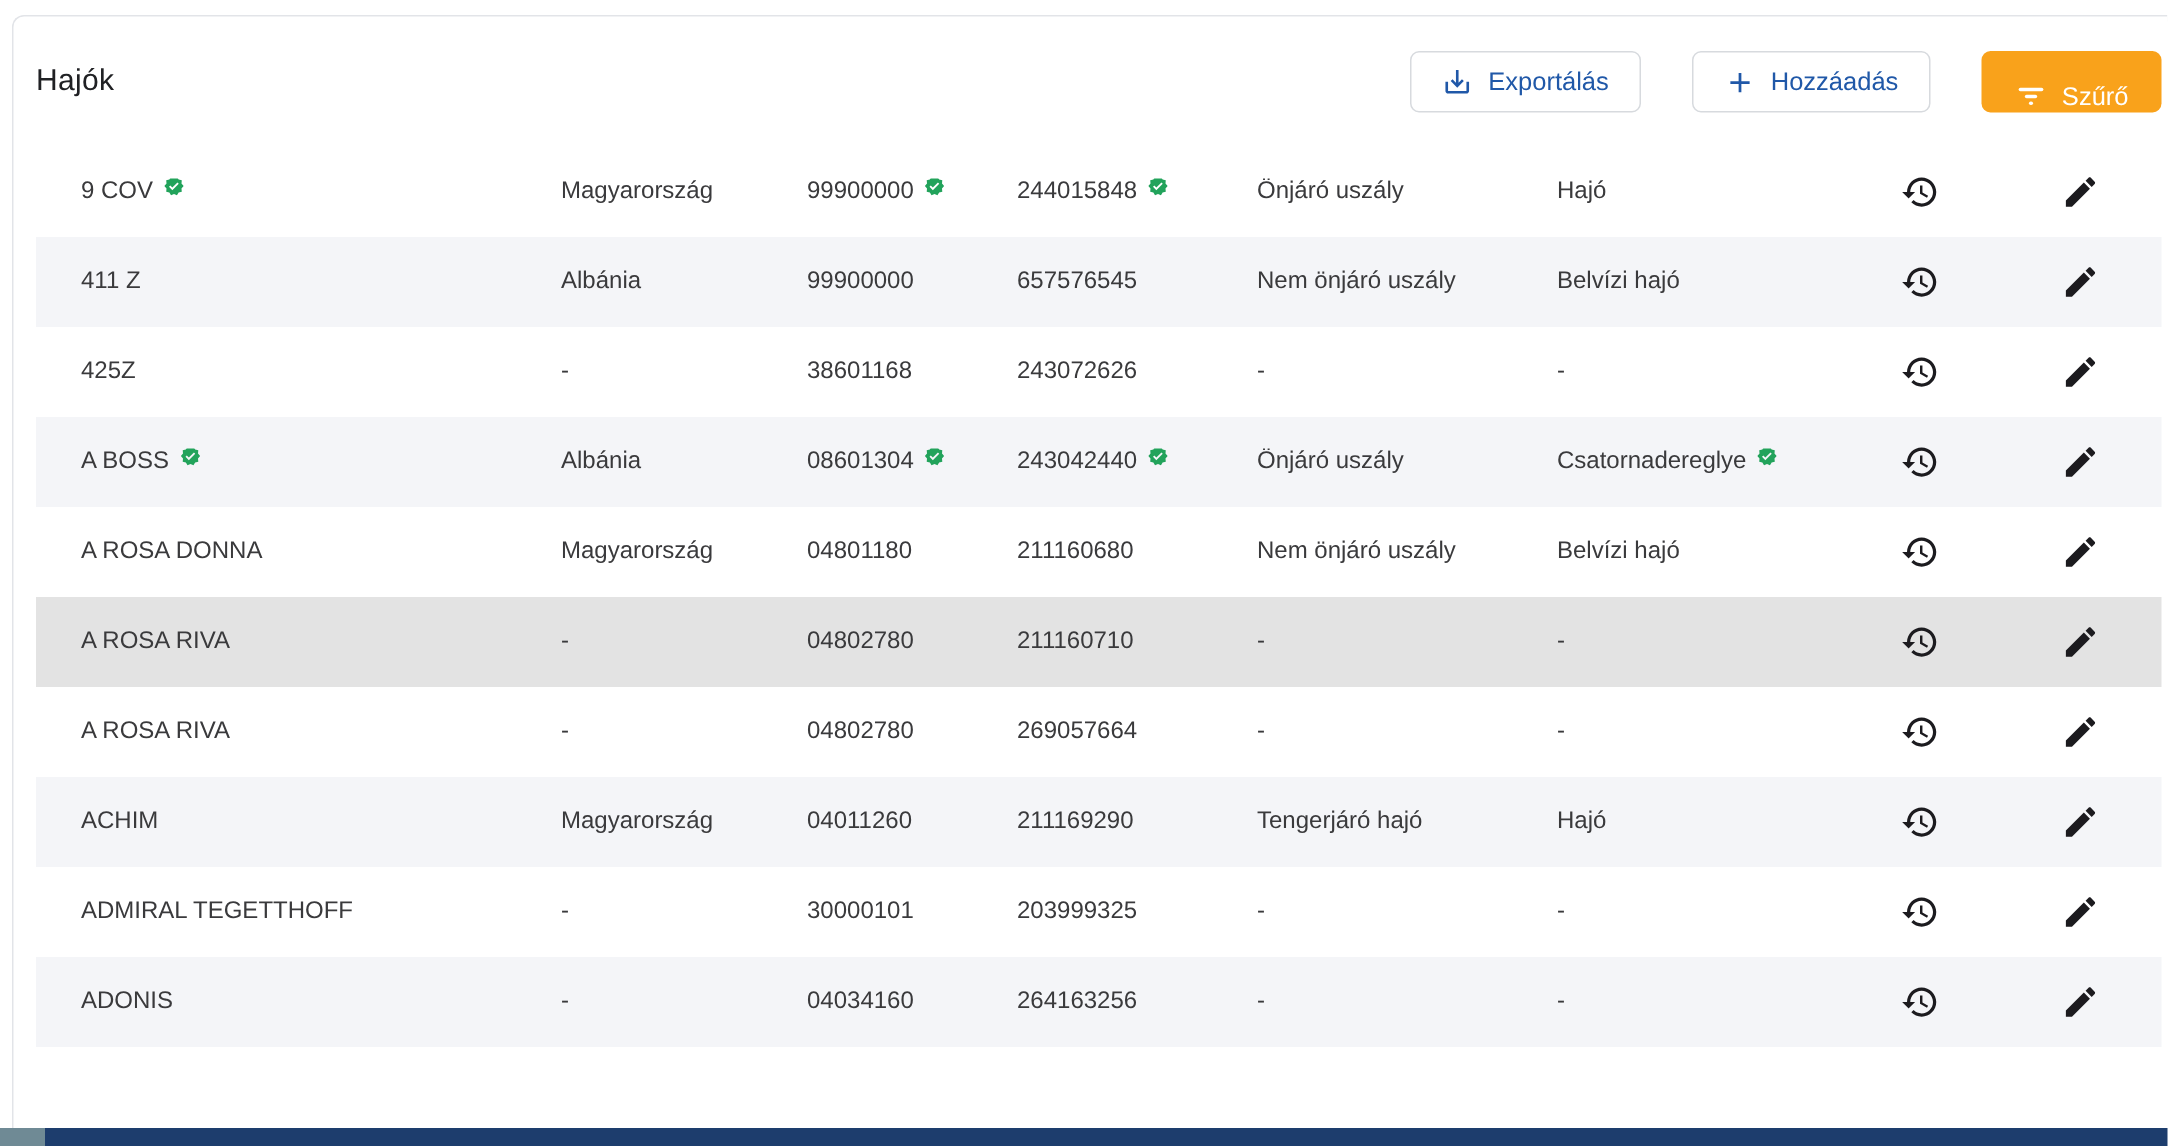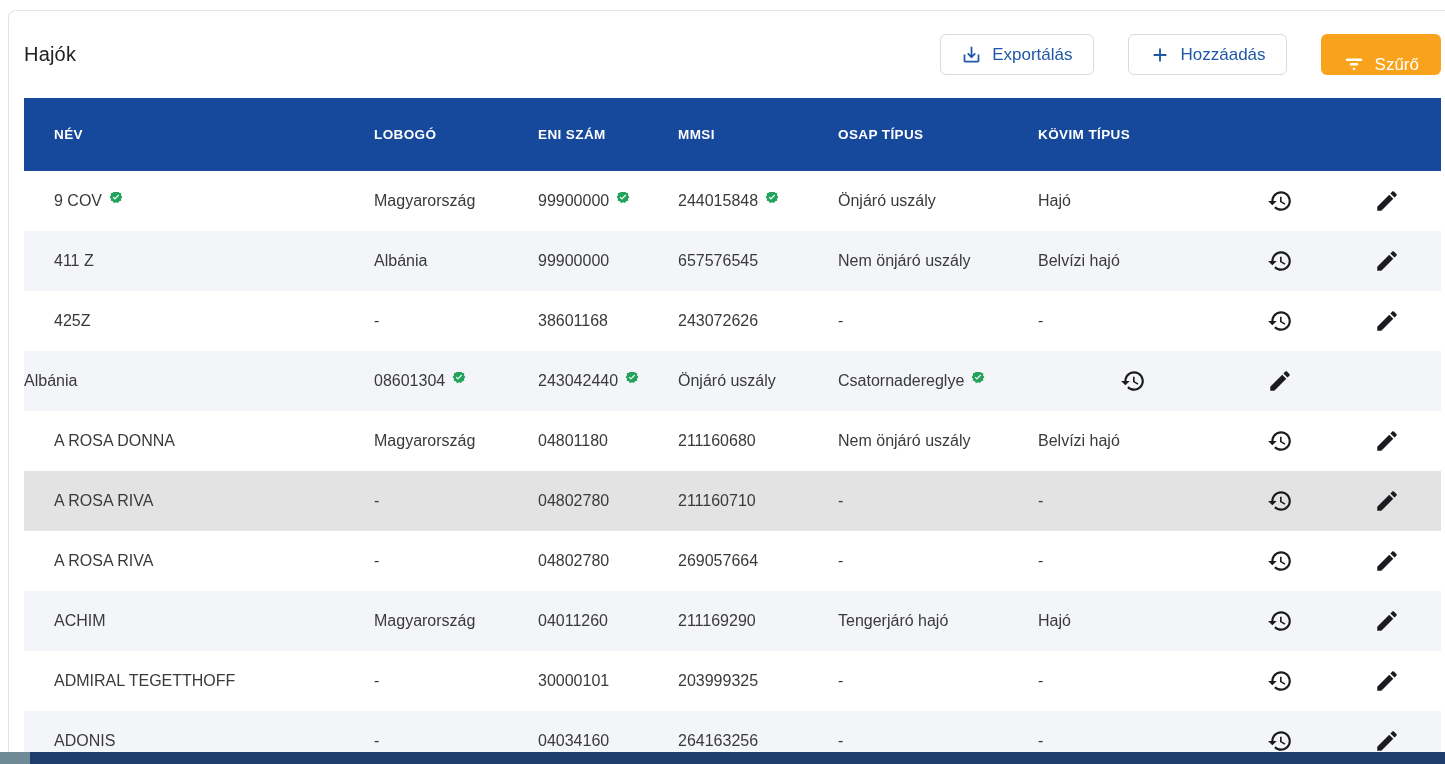--- a/index.html
+++ b/index.html
@@ -76,30 +76,20 @@
               <rect x="7.5" y="11" width="9" height="2.6" rx="1.3"></rect>
               <rect x="10.5" y="16" width="3" height="2.6" rx="1.3"></rect>
             </svg>
         </span>
         <span>Szűrő</span>
       </button>
     </div>
   </div>
 
   <div class="table">
-    <div class="thead">
-      <div class="th">NÉV</div>
-      <div class="th">LOBOGÓ</div>
-      <div class="th">ENI SZÁM</div>
-      <div class="th">MMSI</div>
-      <div class="th">OSAP TÍPUS</div>
-      <div class="th">KÖVIM TÍPUS</div>
-      <div class="th"></div>
-      <div class="th"></div>
-    </div>
     <div class="tbody">
         <div class="tr">
     <div class="td col-name">
       <span class="txt">9 COV</span>
       <span class="badge">
               <svg viewBox="0 0 24 24">
                 <path d="M23 12l-2.44-2.79.34-3.69-3.61-.82-1.89-3.2L12 2.96 8.6 1.5 6.71 4.69l-3.61.81.34 3.7L1 12l2.44 2.79-.34 3.7 3.61.82L8.6 22.5l3.4-1.47 3.4 1.46 1.89-3.19 3.61-.82-.34-3.69L23 12zm-12.91 4.72l-3.8-3.81 1.48-1.48 2.32 2.33 5.85-5.87 1.48 1.48-7.33 7.35z"></path>
               </svg>
             </span>
     </div>
@@ -226,20 +216,28 @@
       <button class="icon-btn">
         <span style="display:inline-flex">
                 <svg viewBox="0 0 24 24" width="24" height="24">
                   <path d="M3 17.25V21h3.75L17.81 9.94l-3.75-3.75L3 17.25zM20.71 7.04c.39-.39.39-1.02 0-1.41l-2.34-2.34c-.39-.39-1.02-.39-1.41 0l-1.83 1.83 3.75 3.75 1.83-1.83z"></path>
                 </svg>
               </span>
       </button>
     </div>
   </div>
         <div class="tr">
+    <div class="td col-name">
+      <span class="txt">A BOSS</span>
+      <span class="badge">
+              <svg viewBox="0 0 24 24">
+                <path d="M23 12l-2.44-2.79.34-3.69-3.61-.82-1.89-3.2L12 2.96 8.6 1.5 6.71 4.69l-3.61.81.34 3.7L1 12l2.44 2.79-.34 3.7 3.61.82L8.6 22.5l3.4-1.47 3.4 1.46 1.89-3.19 3.61-.82-.34-3.69L23 12zm-12.91 4.72l-3.8-3.81 1.48-1.48 2.32 2.33 5.85-5.87 1.48 1.48-7.33 7.35z"></path>
+              </svg>
+            </span>
+    </div>
     <div class="td">
             <span class="txt">Albánia</span>
           </div>
     <div class="td">
       <span class="txt">08601304</span>
       <span class="badge">
               <svg viewBox="0 0 24 24">
                 <path d="M23 12l-2.44-2.79.34-3.69-3.61-.82-1.89-3.2L12 2.96 8.6 1.5 6.71 4.69l-3.61.81.34 3.7L1 12l2.44 2.79-.34 3.7 3.61.82L8.6 22.5l3.4-1.47 3.4 1.46 1.89-3.19 3.61-.82-.34-3.69L23 12zm-12.91 4.72l-3.8-3.81 1.48-1.48 2.32 2.33 5.85-5.87 1.48 1.48-7.33 7.35z"></path>
               </svg>
             </span>

